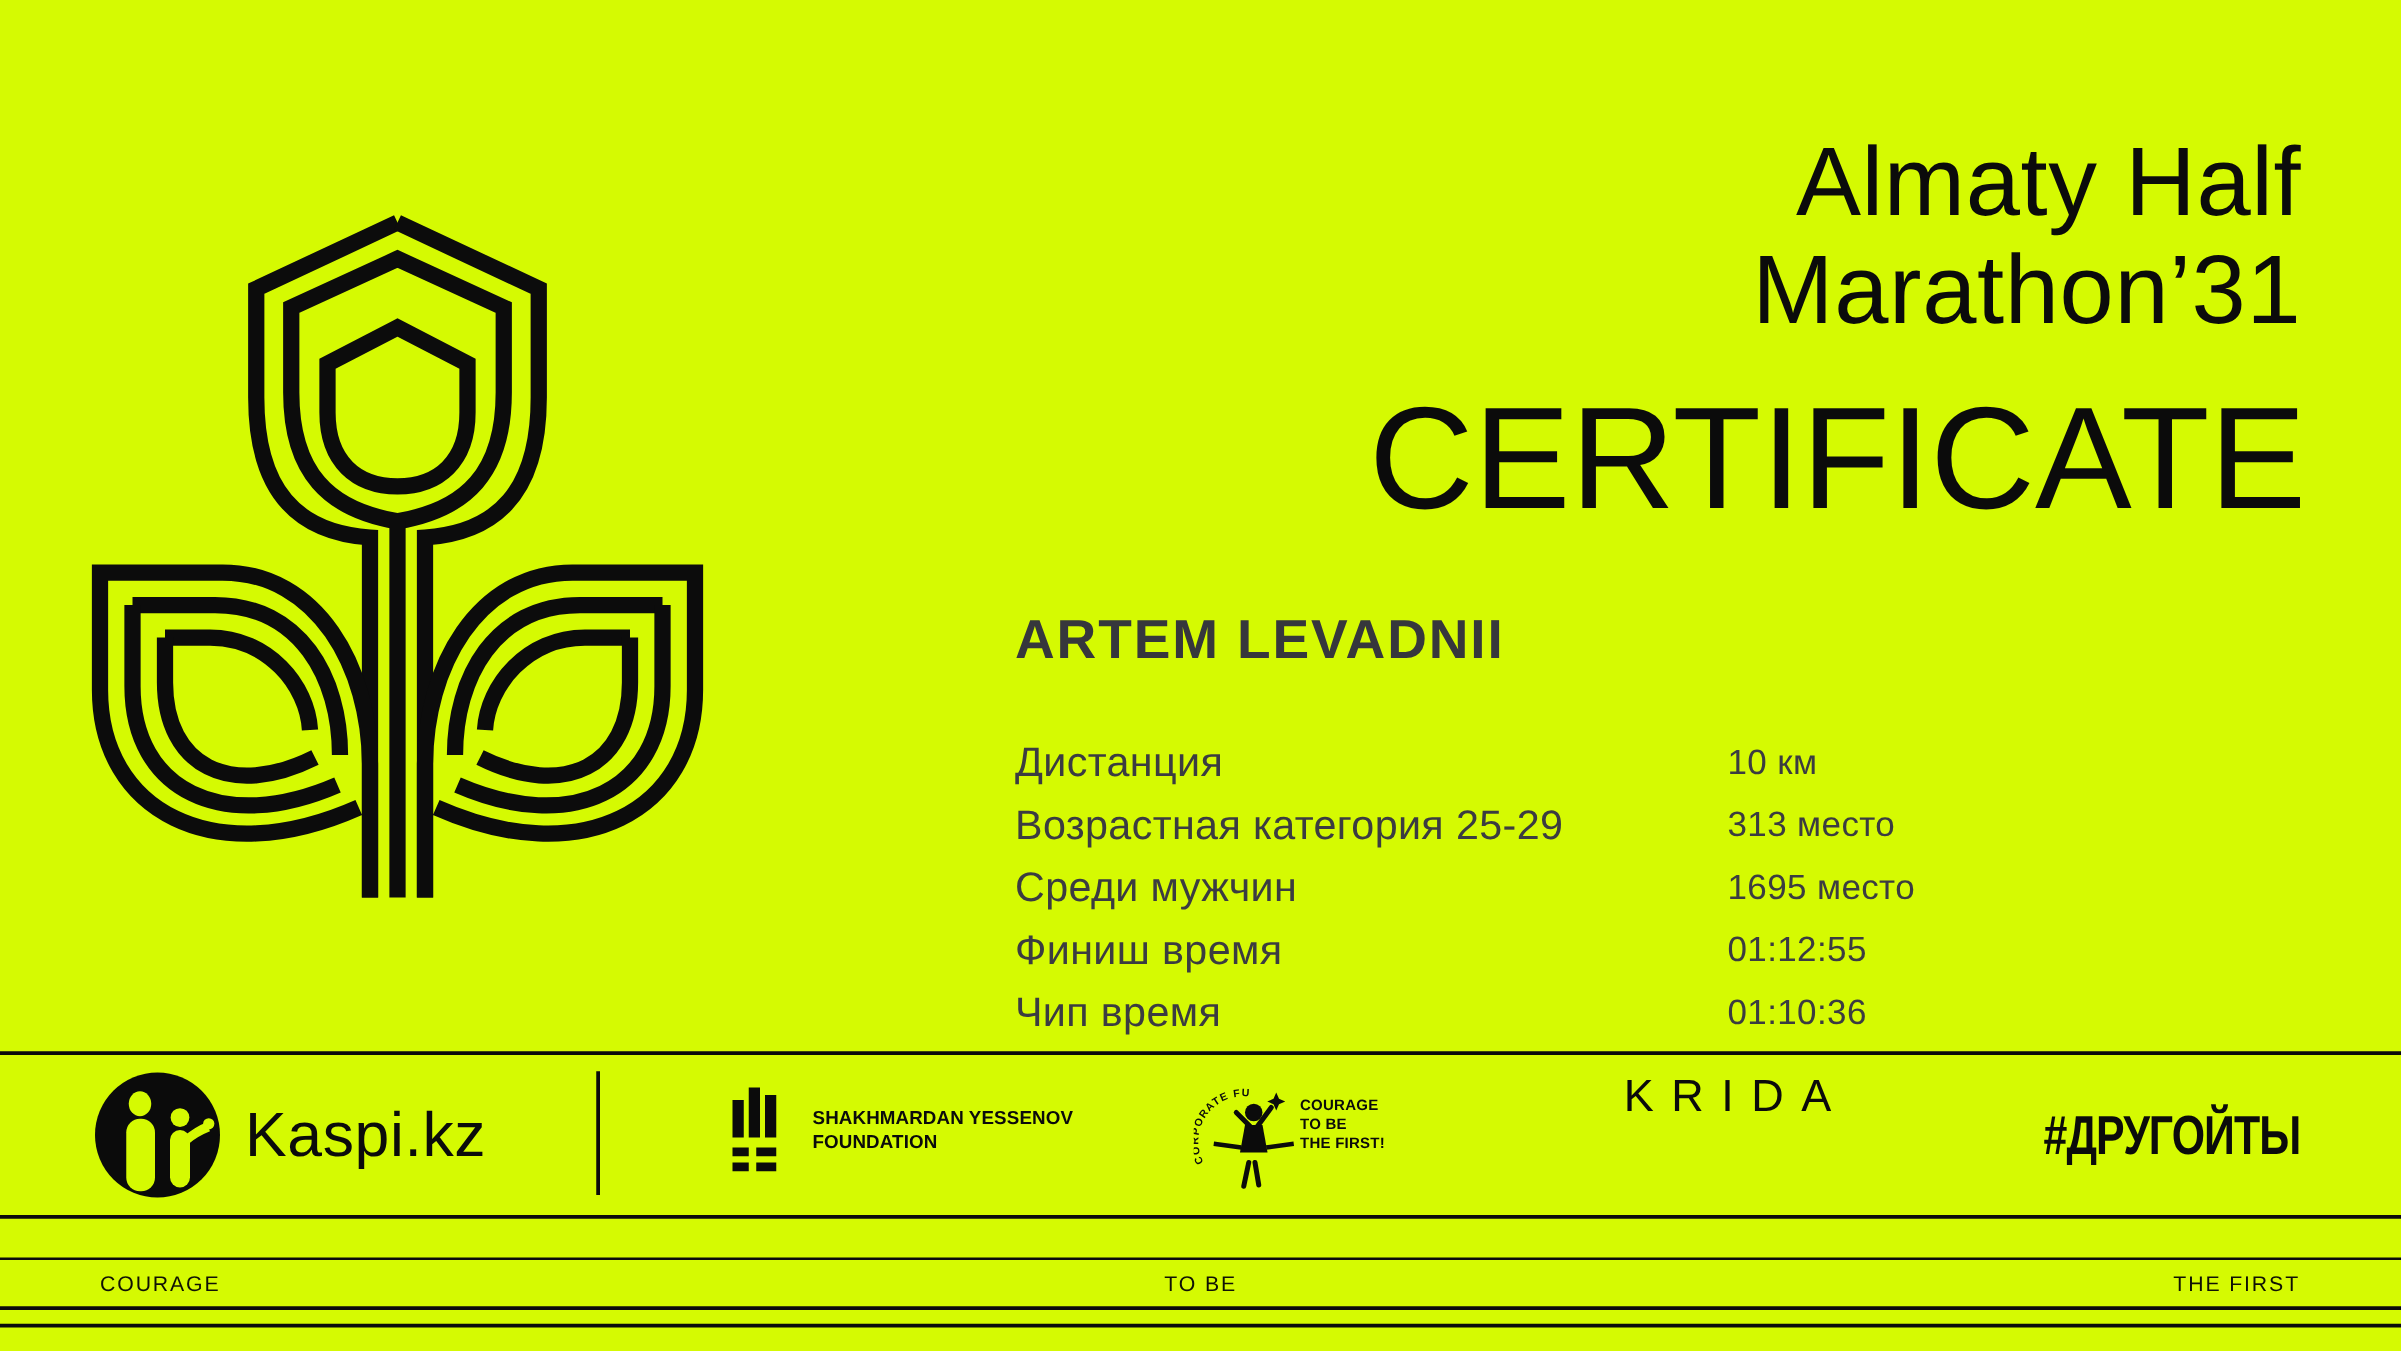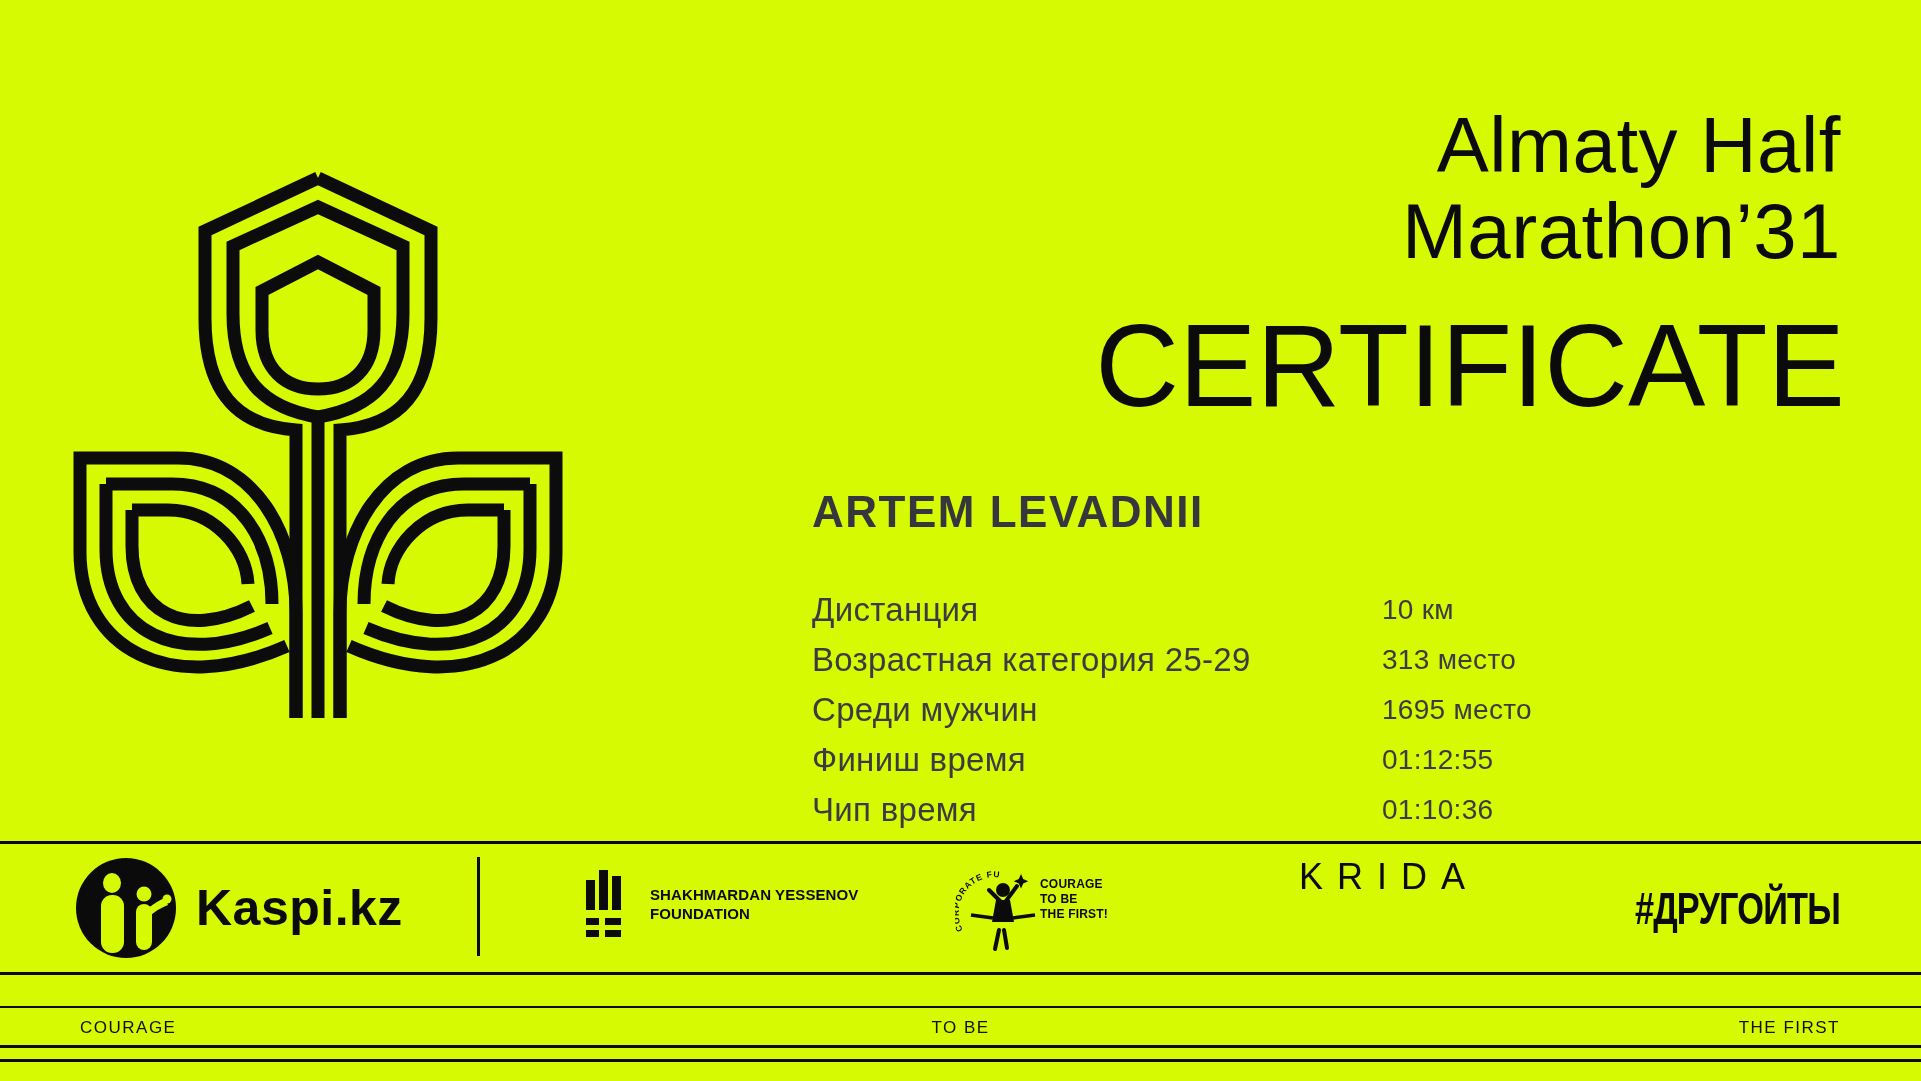--- a/index.html
+++ b/index.html
@@ -39,21 +39,21 @@
     font-size:28px;color:#3B3C41;white-space:nowrap;letter-spacing:0.3px;
   }
   
   .hline{left:0;width:1921px;background:#0B0B0B;}
   .band-top{top:841px;height:3px;}
   .band-bottom{top:972px;height:3px;}
   .vdivider{left:477px;top:857px;width:3px;height:99px;background:#0B0B0B;}
   .kaspi-wrap{left:75px;top:857px;width:360px;height:100px;}
   .kaspi-text{
     position:absolute;left:121px;top:22px;
-    font-size:50px;font-weight:700;color:#0B0B0B;letter-spacing:0.5px;
+    font-size:50px;font-weight:400;color:#0B0B0B;letter-spacing:0.5px;
   }
   .yessenov-wrap{left:584px;top:868px;width:330px;height:80px;}
   .yessenov-text{
     position:absolute;left:66px;top:17px;
     font-size:15px;line-height:19px;font-weight:700;color:#0B0B0B;letter-spacing:0.1px;
   }
   .corporate-wrap{left:955px;top:860px;width:260px;height:95px;}
   .corporate-text{
     position:absolute;left:85px;top:17px;
     font-size:12px;line-height:15px;font-weight:700;color:#0B0B0B;letter-spacing:0.2px;

